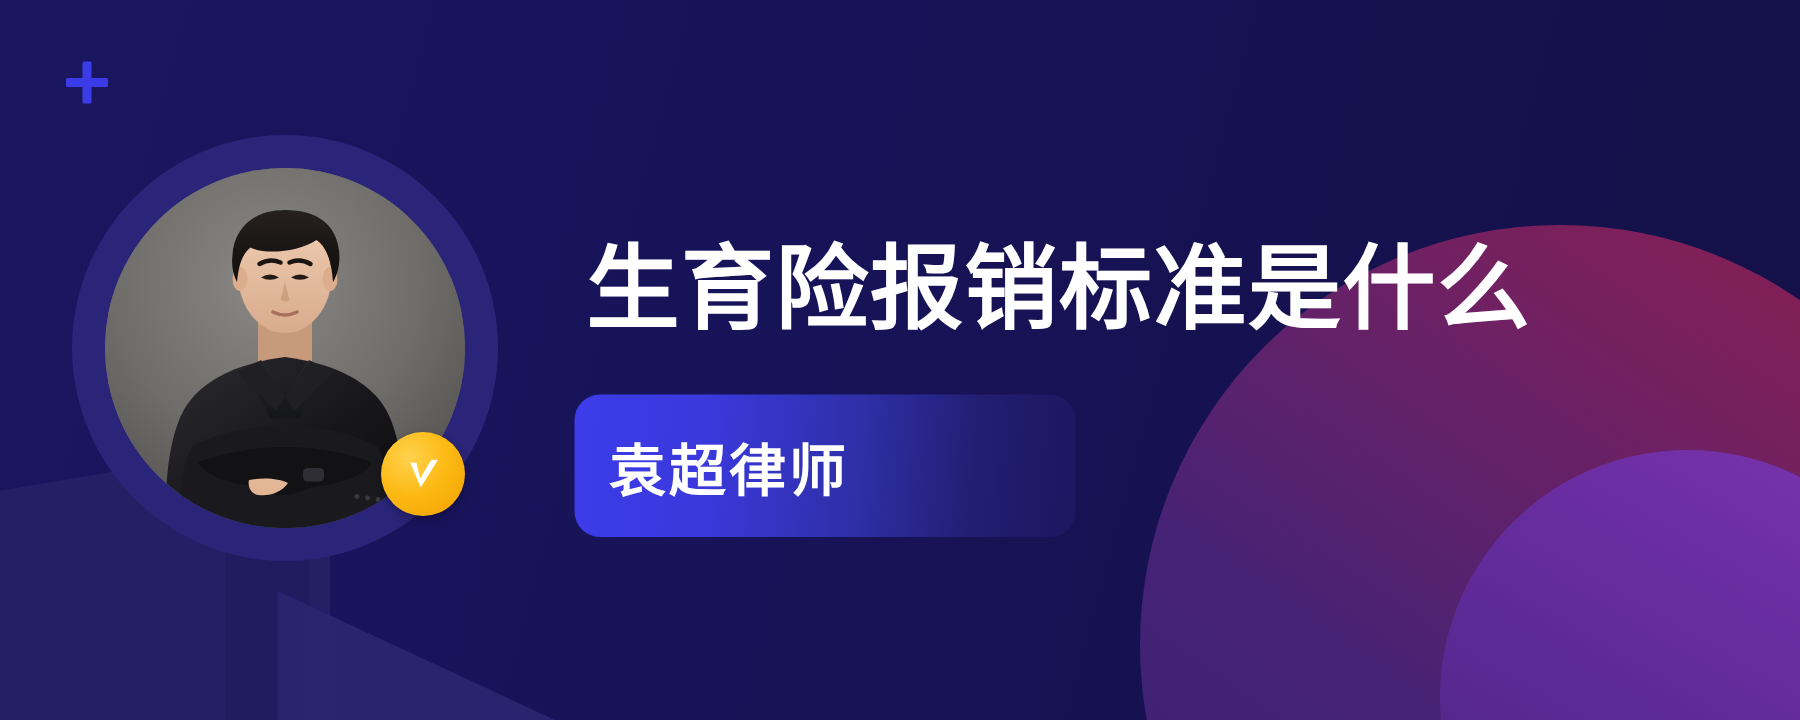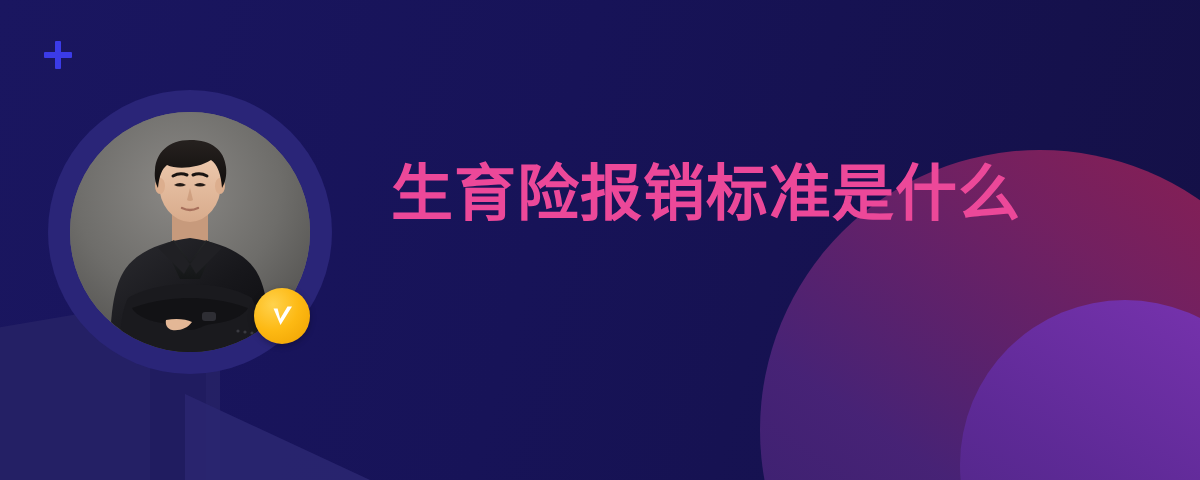--- a/index.html
+++ b/index.html
@@ -121,21 +121,21 @@
   .verified-badge svg{ width:34px; height:34px; display:block; }
 
   
   .headline{
     position:absolute;
     left:391px; top:163px;
     font-size:62px;
     font-weight:700;
     letter-spacing:1px;
     line-height:1;
-    color:#ec4899;
+    color:#ffffff;
     white-space:nowrap;
   }
 
   .name-chip{
     position:absolute;
     left:383px; top:263px;
     width:334px; height:95px;
     border-radius:17px;
     background:linear-gradient(95deg,#3c3cea 0%,#3a39dd 26%,#2f2fa8 56%,#221e71 80%,#1b1760 100%);
     display:flex;
@@ -237,14 +237,17 @@
 
     <div class="verified-badge">
       <svg viewBox="0 0 34 34" xmlns="http://www.w3.org/2000/svg" aria-hidden="true">
         <path d="M8.5 9.5 L15.5 26 L27 7.5 L22.5 7.5 L15.2 19.8 L12.6 9.5 Z" fill="#ffffff"></path>
       </svg>
     </div>
   </div>
 
   <div class="headline">生育险报销标准是什么</div>
 
+  <div class="name-chip">
+    <span class="name-chip-label">袁超律师</span>
+  </div>
 
 </div>
 
 </body></html>

